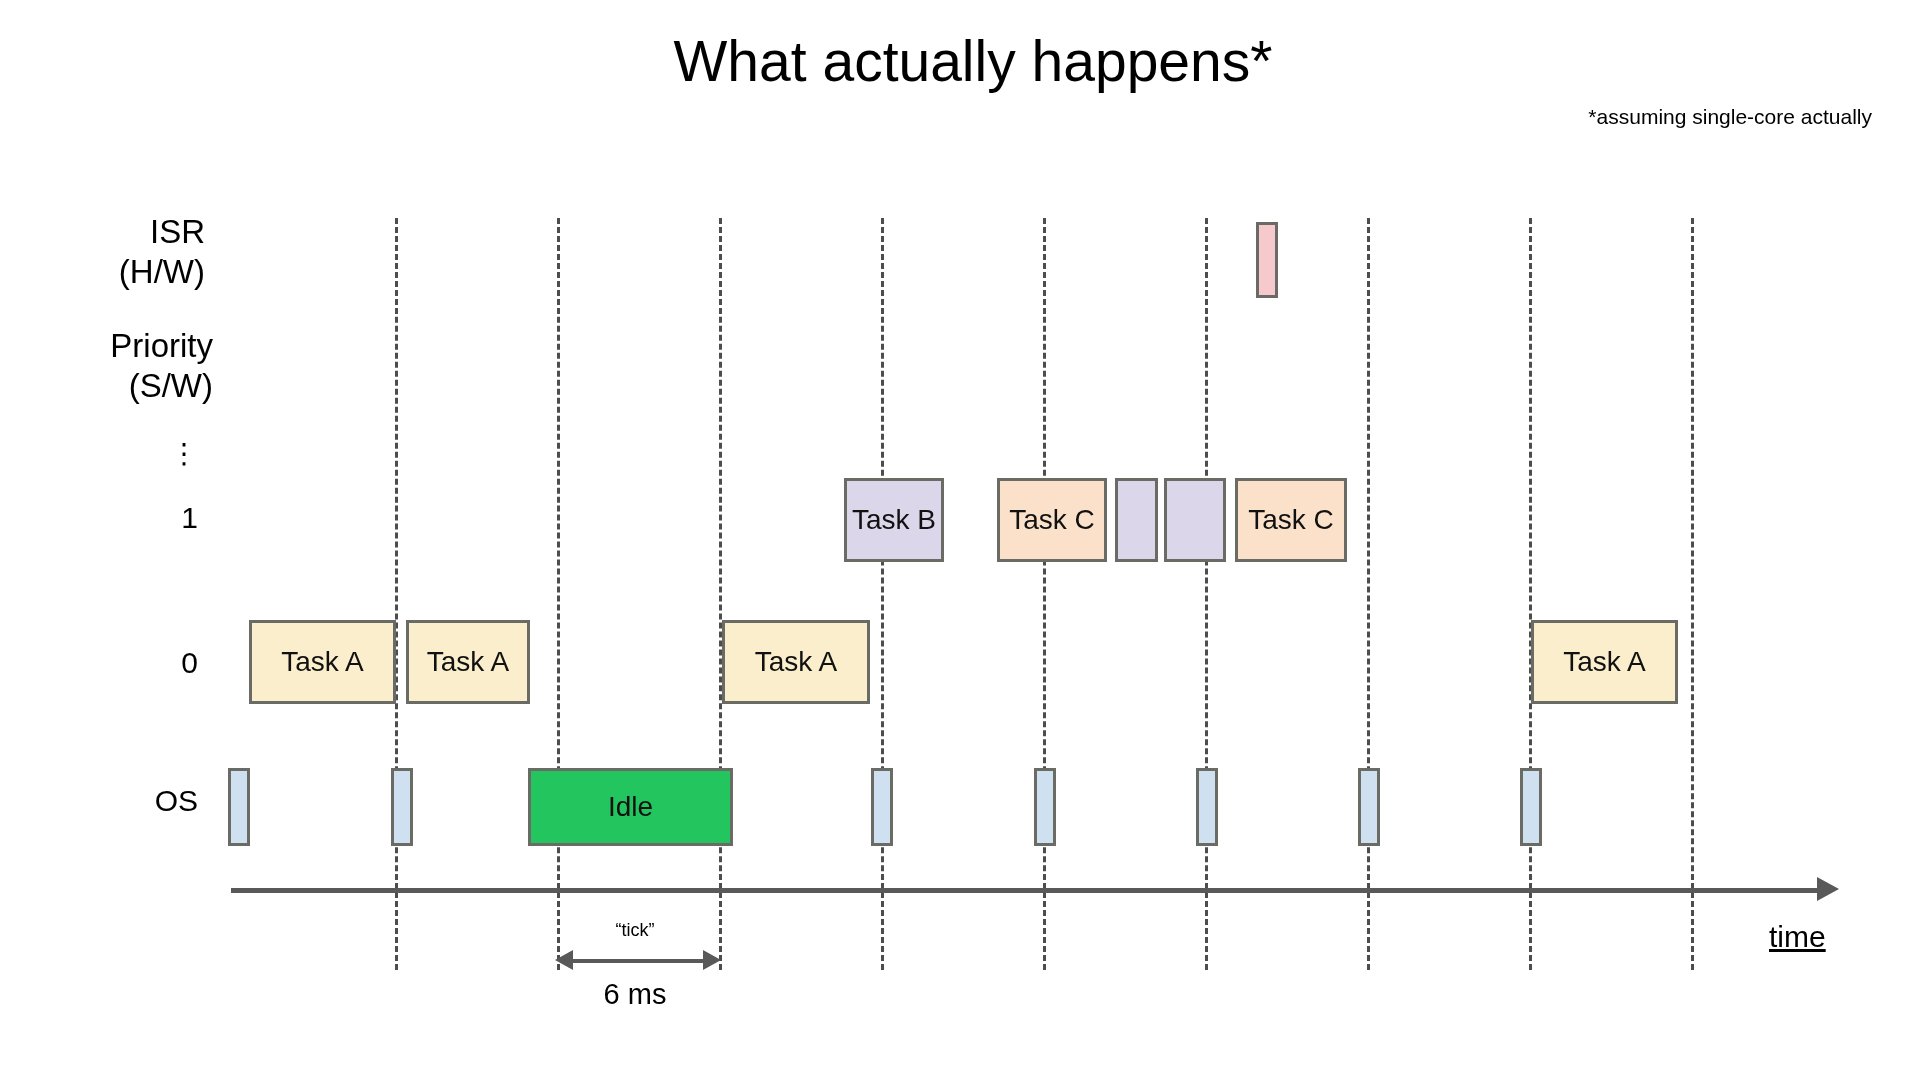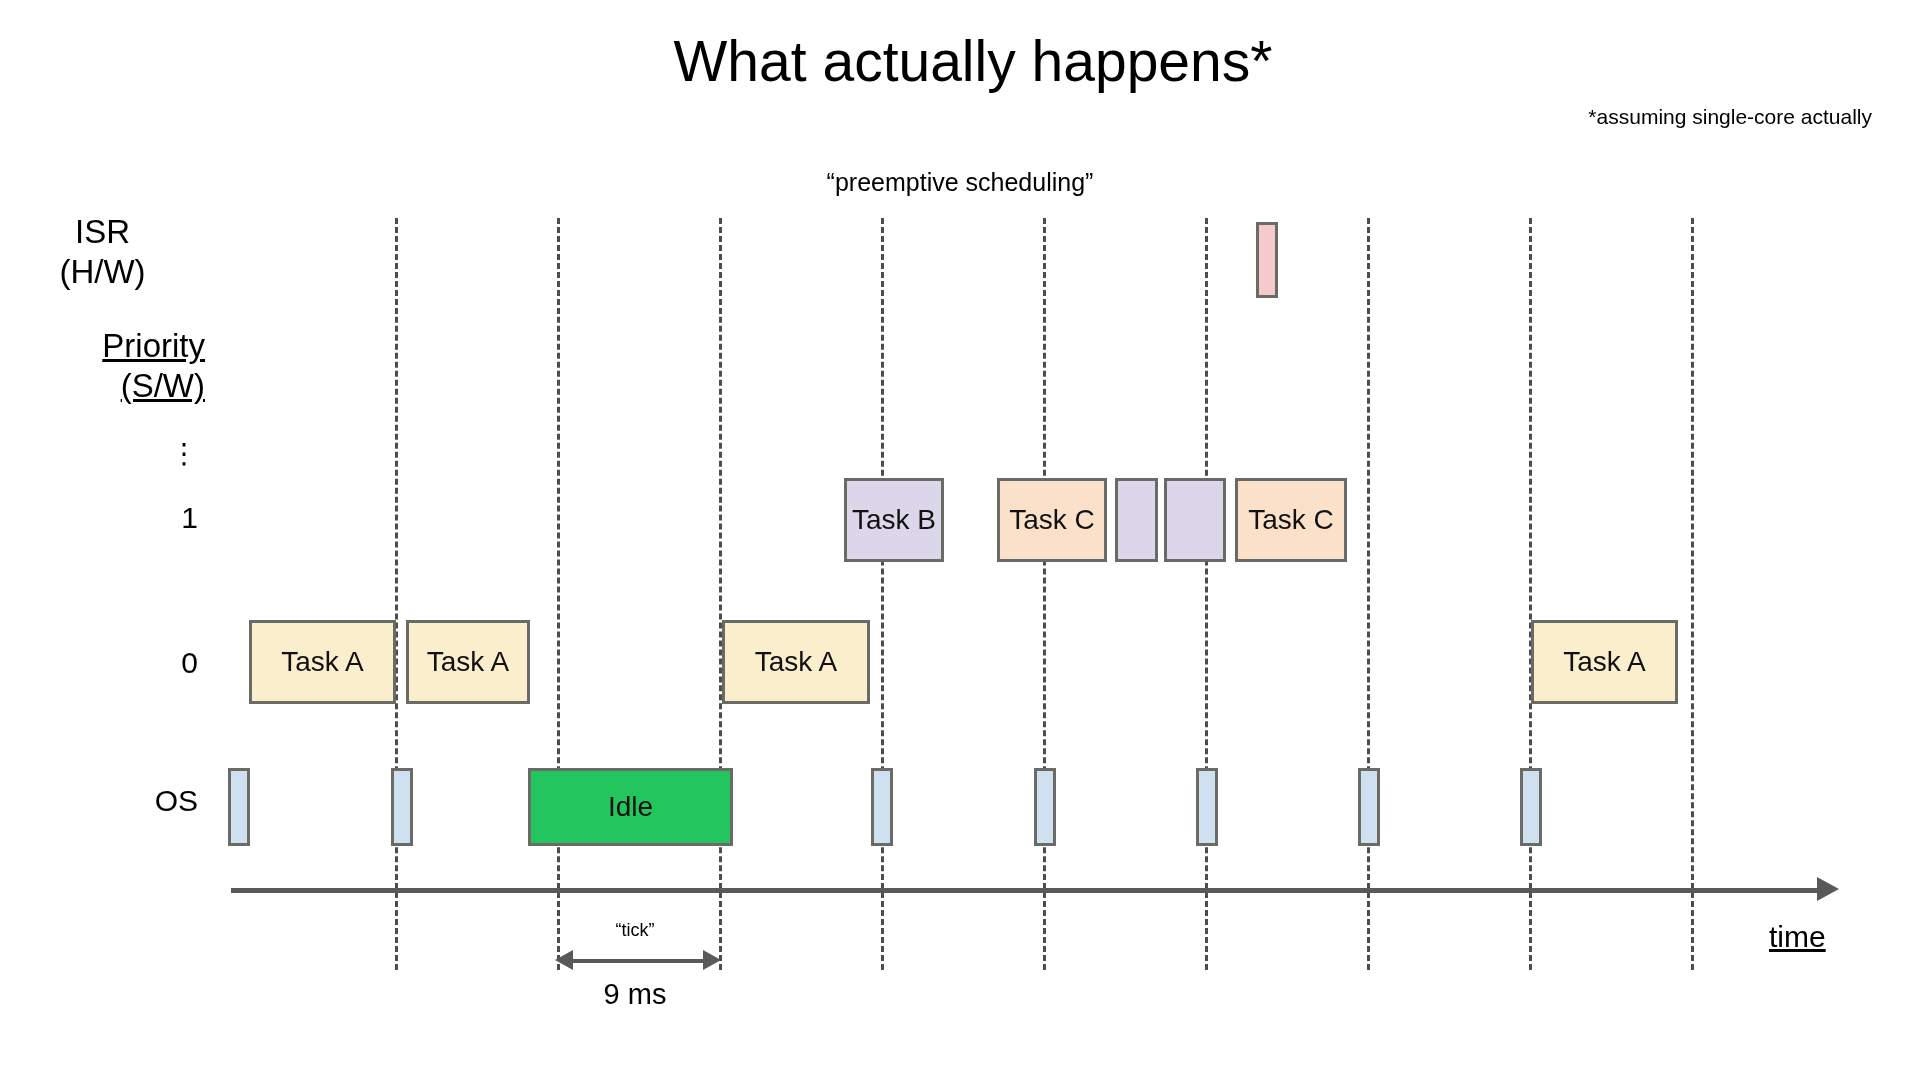--- a/index.html
+++ b/index.html
@@ -62,28 +62,27 @@
   .meas-head.left{border-right:18px solid #595959;}
   .meas-head.right{border-left:18px solid #595959;}
 </style>
 </head>
 <body>
 
 <div id="stage">
 
   <div class="title">What actually happens*</div>
   <div class="footnote">*assuming single-core actually</div>
-  <div class="preempt">“preemptive scheduling”</div>
 
-  <div class="rowlabel big" style="left:0;top:212px;width:205px;text-align:center;">
+  <div class="rowlabel big" style="left:0;top:212px;width:205px;">
     <div>ISR</div>
     <div>(H/W)</div>
   </div>
 
-  <div class="rowlabel big" style="left:0;top:326px;width:205px;text-decoration:underline;">
+  <div class="rowlabel big" style="left:8px;top:326px;width:205px;">
     <div>Priority</div>
     <div>(S/W)</div>
   </div>
 
   <div class="dots" style="left:0;top:437px;width:198px;">⋮</div>
 
   <div class="rowlabel" style="left:0;top:500px;width:198px;">1</div>
   <div class="rowlabel" style="left:0;top:645px;width:198px;">0</div>
   <div class="rowlabel" style="left:0;top:783px;width:198px;">OS</div>
 
@@ -137,15 +136,15 @@
     </div>
 
   <div class="axis" style="left:231px;top:888px;width:1588px;"></div>
   <div class="axis-head" style="left:1817px;top:877px;"></div>
   <div class="timelabel" style="left:1769px;top:920px;">time</div>
 
   <div class="tick-label" style="left:490px;top:920px;width:290px;">“tick”</div>
   <div class="meas-head left" style="left:555px;top:950px;"></div>
   <div class="meas-line" style="left:562px;top:959px;width:148px;"></div>
   <div class="meas-head right" style="left:703px;top:950px;"></div>
-  <div class="ms-label" style="left:490px;top:978px;width:290px;">9 ms</div>
+  <div class="ms-label" style="left:490px;top:978px;width:290px;">6 ms</div>
 
 </div>
 
 </body></html>

